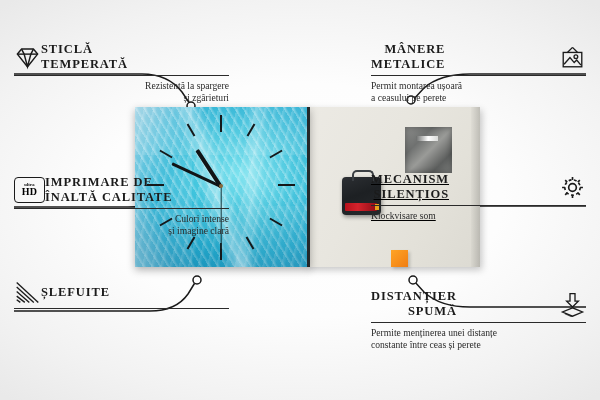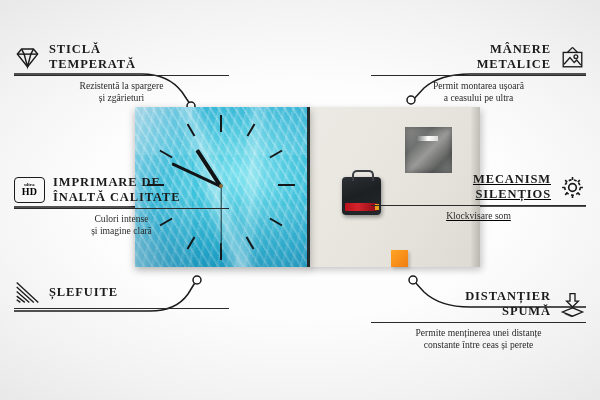--- a/index.html
+++ b/index.html
@@ -81,33 +81,33 @@
   .mechanism .battery:after{
     content:"";position:absolute;right:-2px;top:1px;width:4px;height:6px;background:#e8a21c;
   }
   .foam{
     position:absolute;left:86px;top:143px;width:17px;height:17px;
     background:linear-gradient(135deg,#ffa424,#f07d12);
     box-shadow:2px 2px 3px rgba(0,0,0,.18);
   }
   
   .callout{position:absolute;width:215px;}
-  .callout .head{display:flex;align-items:center;gap:8px;}
+  .callout .head{display:flex;align-items:center;}
   .callout .title{
     font-weight:bold;font-size:12.5px;letter-spacing:.9px;color:#1b1b1b;
     line-height:15px;text-transform:uppercase;
   }
   .callout .rule{height:1px;background:#2a2a2a;margin:3px 0 4px;}
   .callout .sub{font-size:9.6px;color:#2b2b2b;line-height:12px;}
   .left .head{justify-content:flex-start;}
   .left .title{text-align:left;}
-  .left .sub{text-align:center;}
-  .right .head{justify-content:flex-end;}
+  .left .sub{text-align:right;}
+  .right .head{justify-content:space-between;}
   .right .title{text-align:right;}
-  .right .sub{text-align:center;}
+  .right .sub{text-align:left;}
   .ic{width:27px;height:25px;flex:0 0 auto;color:#1b1b1b;}
   .ic svg{display:block;width:100%;height:100%;}
   .hdbox{
     width:29px;height:24px;border:1.6px solid #1b1b1b;border-radius:4px;
     display:flex;flex-direction:column;align-items:center;justify-content:center;
     line-height:1;flex:0 0 auto;
   }
   .hdbox .u{font-size:4.6px;font-weight:bold;letter-spacing:.2px;}
   .hdbox .h{font-size:10px;font-weight:bold;letter-spacing:.3px;}
   svg.leader{position:absolute;left:0;top:0;width:600px;height:400px;pointer-events:none;}
@@ -246,21 +246,21 @@
           <path d="M16 2 L10 8 M16 2 L22 8"></path>
           <path d="M6 22 L13 14 L18 20 L21 17 L26 23"></path>
           <circle cx="20" cy="13" r="2.2"></circle>
             </g>
           </svg>
       </span>
     </div>
     <div class="rule"></div>
     <div class="sub">
       <div>Permit montarea ușoară</div>
-      <div>a ceasului pe ultra</div>
+      <div>a ceasului pe perete</div>
     </div>
   </div>
 
   <div class="callout right" style="left:371px;top:172px;text-decoration:underline;">
     <div class="head">
       <div class="title">
         <div>MECANISM</div>
         <div>SILENȚIOS</div>
       </div>
       <span class="ic">

